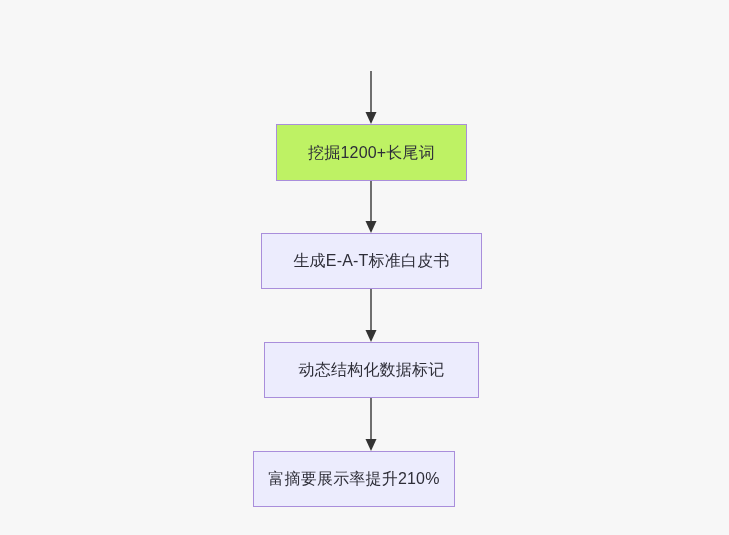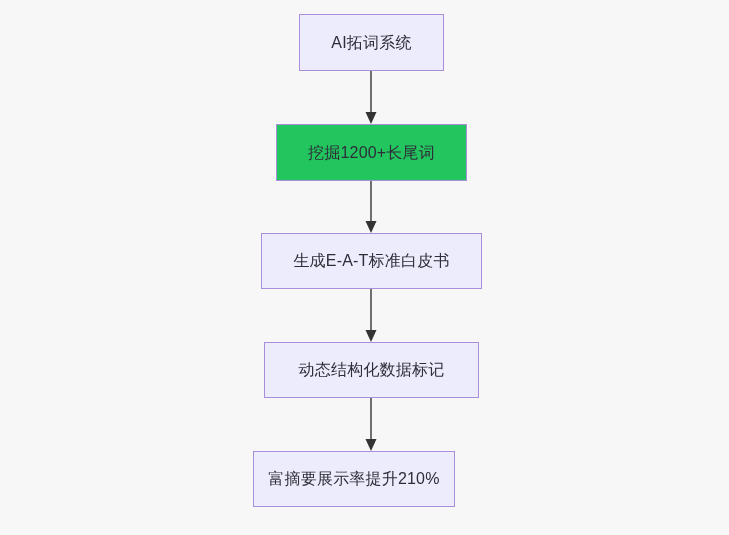--- a/index.html
+++ b/index.html
@@ -77,25 +77,22 @@
     <g>
       <line class="edge-line" x1="371" y1="289" x2="371" y2="333" stroke="#6f6f6f"></line>
       <polygon class="edge-head" points="371,342 365.5,330 376.5,330" fill="#333333"></polygon>
     </g>
     <g>
       <line class="edge-line" x1="371" y1="398" x2="371" y2="442" stroke="#6f6f6f"></line>
       <polygon class="edge-head" points="371,451 365.5,439 376.5,439" fill="#333333"></polygon>
     </g>
   </svg>
 
-  <div class="node" id="node-n1" style="left: 299px; top: 14px; width: 145px; height: 57px; background: rgb(236, 236, 253); border-color: rgb(169, 142, 219); color: rgb(46, 46, 56);">
-    <span class="node-label">AI拓词系统</span>
-  </div>
 
-  <div class="node" id="node-n2" style="left: 276px; top: 124px; width: 191px; height: 57px; background: #22c55e; border-color: rgb(169, 142, 219); color: rgb(46, 46, 56);">
+  <div class="node" id="node-n2" style="left: 276px; top: 124px; width: 191px; height: 57px; background: #bef264; border-color: rgb(169, 142, 219); color: rgb(46, 46, 56);">
     <span class="node-label">挖掘1200+长尾词</span>
   </div>
 
   <div class="node" id="node-n3" style="left: 261px; top: 233px; width: 221px; height: 56px; background: rgb(236, 236, 253); border-color: rgb(169, 142, 219); color: rgb(46, 46, 56);">
     <span class="node-label">生成E-A-T标准白皮书</span>
   </div>
 
   <div class="node" id="node-n4" style="left: 264px; top: 342px; width: 215px; height: 56px; background: rgb(236, 236, 253); border-color: rgb(169, 142, 219); color: rgb(46, 46, 56);">
     <span class="node-label">动态结构化数据标记</span>
   </div>

